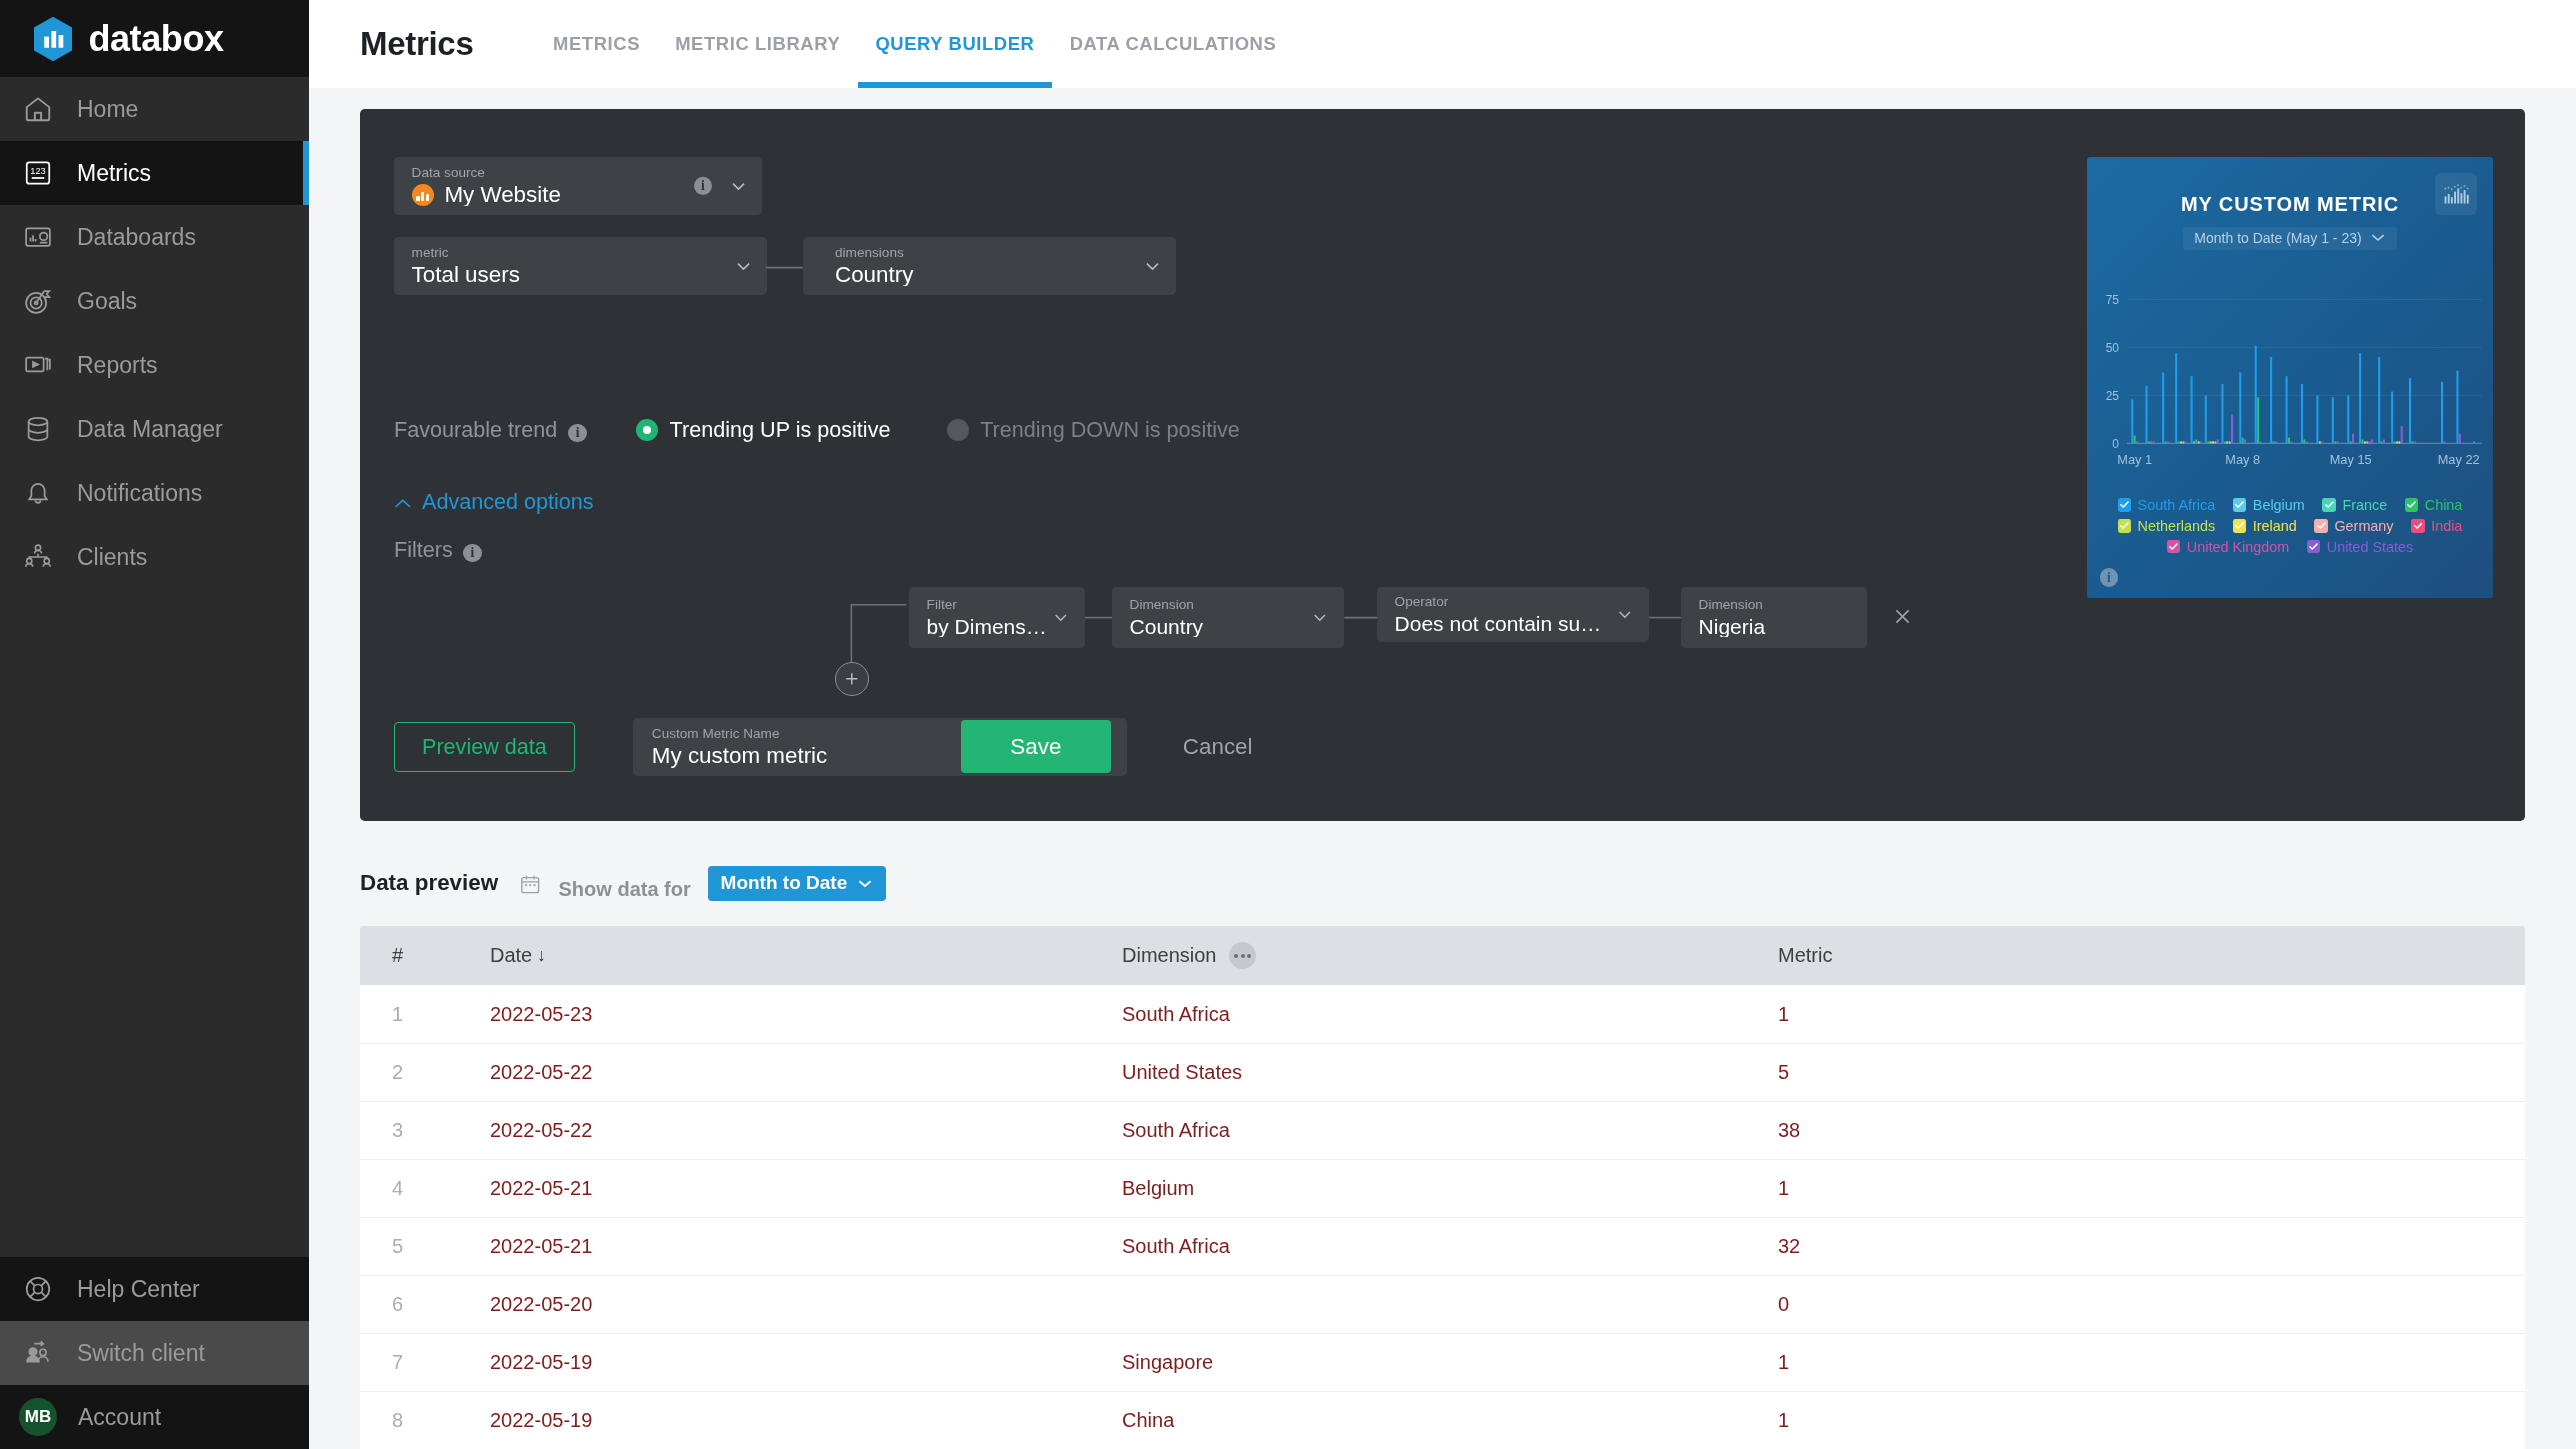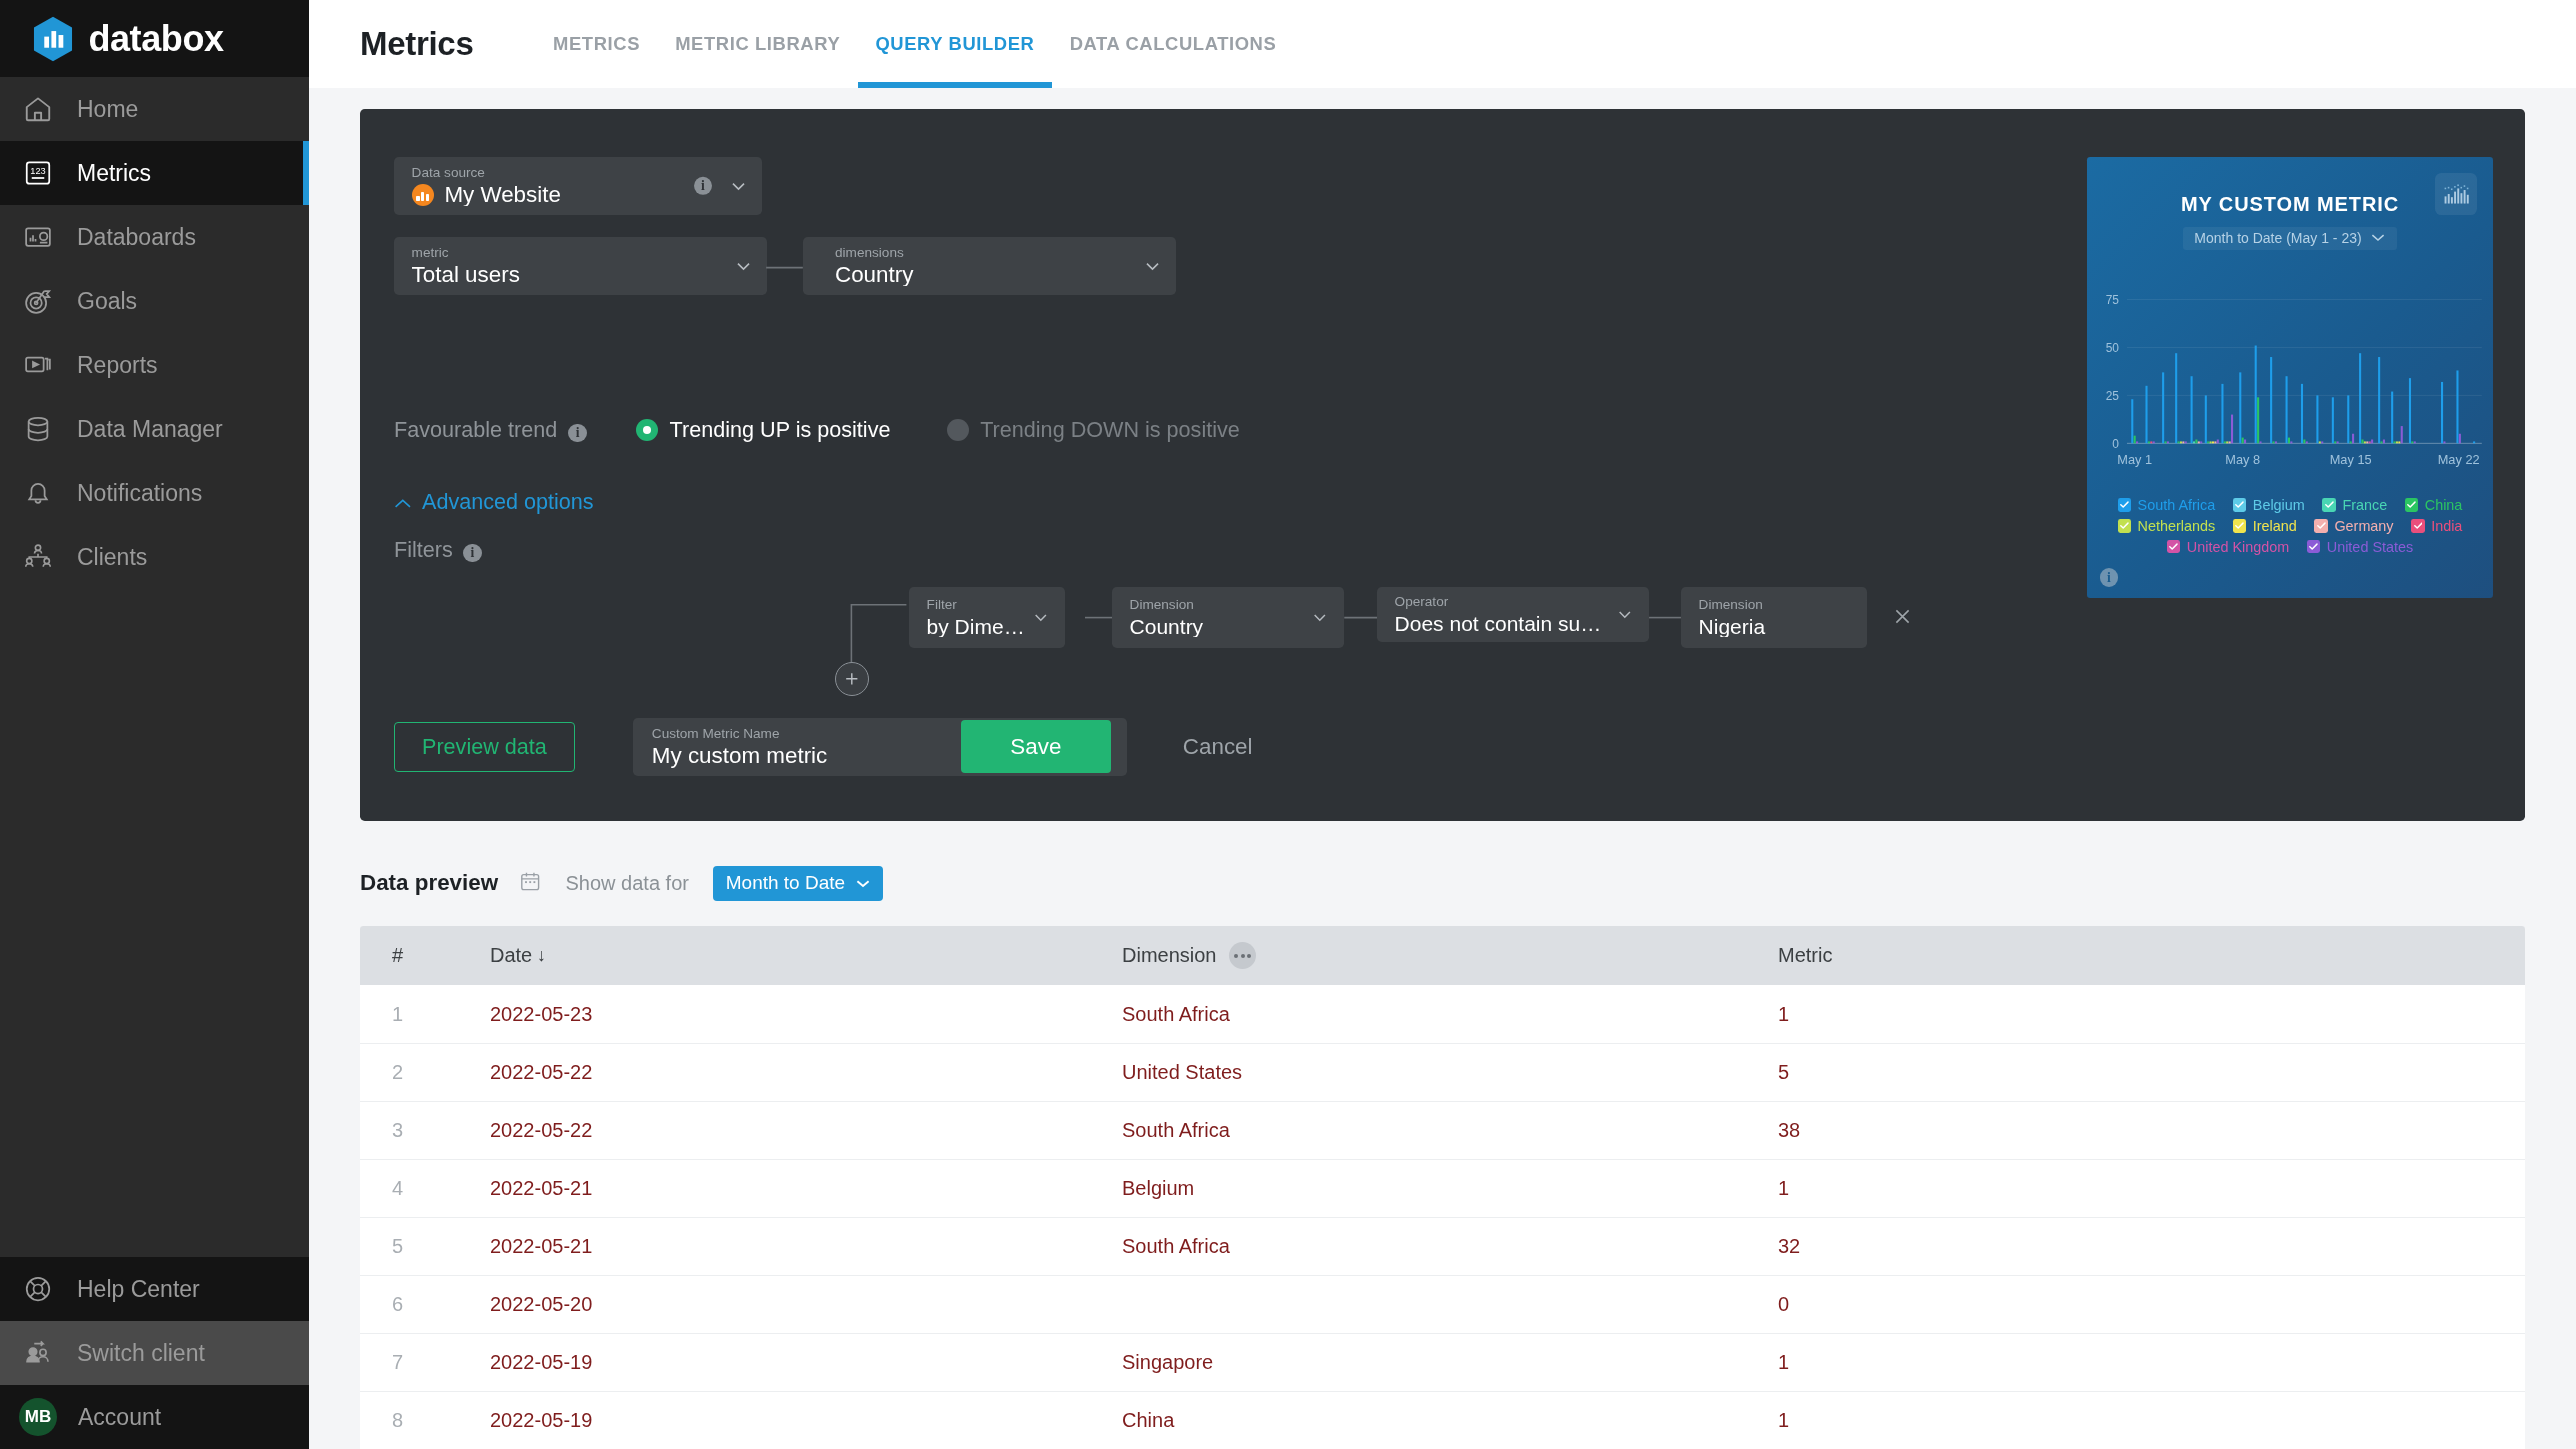--- a/index.html
+++ b/index.html
@@ -196,21 +196,21 @@
   .btn-cancel {
     margin-left: 56px; color: #9ea4a9; font-size: 22.4px; background: none; border: none;
     cursor: pointer; font-family: inherit;
   }
 
   
   .dp-head {
     margin: 45px 51px 0 51px; display: flex; align-items: center; gap: 21px;
   }
   .dp-title { font-size: 22.4px; font-weight: 700; color: #1d2125; }
-  .dp-show { display: flex; align-items: center; gap: 24px; color: #8b9196; font-size: 20px; }
+  .dp-show { display: flex; align-items: flex-end; gap: 17px; color: #8b9196; font-size: 20px; font-weight: bold; }
   .pill-blue {
     background: #2196d6; color: #fff; font-size: 19px; border-radius: 4px;
     padding: 6.4px 12.8px; display: flex; align-items: center; gap: 9.6px; cursor: pointer;
   }
 
   .table-wrap { margin: 25.6px 51px 0 51px; background: #ffffff; border-radius: 3.2px 3.2px 0 0; overflow: hidden; }
   table { width: 100%; border-collapse: collapse; table-layout: fixed; }
   thead th {
     background: #dcdfe3; color: #3c4043; font-size: 20px; font-weight: 400;
     text-align: left; height: 59px; padding: 0 0 0 0; vertical-align: middle;
@@ -477,21 +477,21 @@
         <svg class="connector" style="left:489px; top:494px;" width="59" height="77" viewBox="0 0 74 96">
           <path d="M72 2 H3 V96" stroke="#6d7277" stroke-width="2" fill="none"></path>
         </svg>
 
         <div class="plus-btn">
           <svg width="17.6" height="17.6" viewBox="0 0 22 22" fill="none" stroke="#b9bec3" stroke-width="1.8">
               <path d="M11 4v14M4 11h14"></path>
             </svg>
         </div>
 
-        <div class="fld" style="left:549px; top:478px; width:156px; height:61px;">
+        <div class="fld" style="left:549px; top:478px; width:176px; height:61px;">
           <span class="lbl">Filter</span>
           <span class="val" style="font-size:21px; padding-right:16px;">by Dimensio...</span>
           <span class="chev">
             <svg width="17.6" height="17.6" viewBox="0 0 24 24" fill="none" stroke="#b6bbc0" stroke-width="2">
                 <path d="M5 9l7 7 7-7"></path>
               </svg>
           </span>
         </div>
 
         <svg class="connector" style="left:725px; top:507px;" width="27" height="3.2" viewBox="0 0 34 4">

